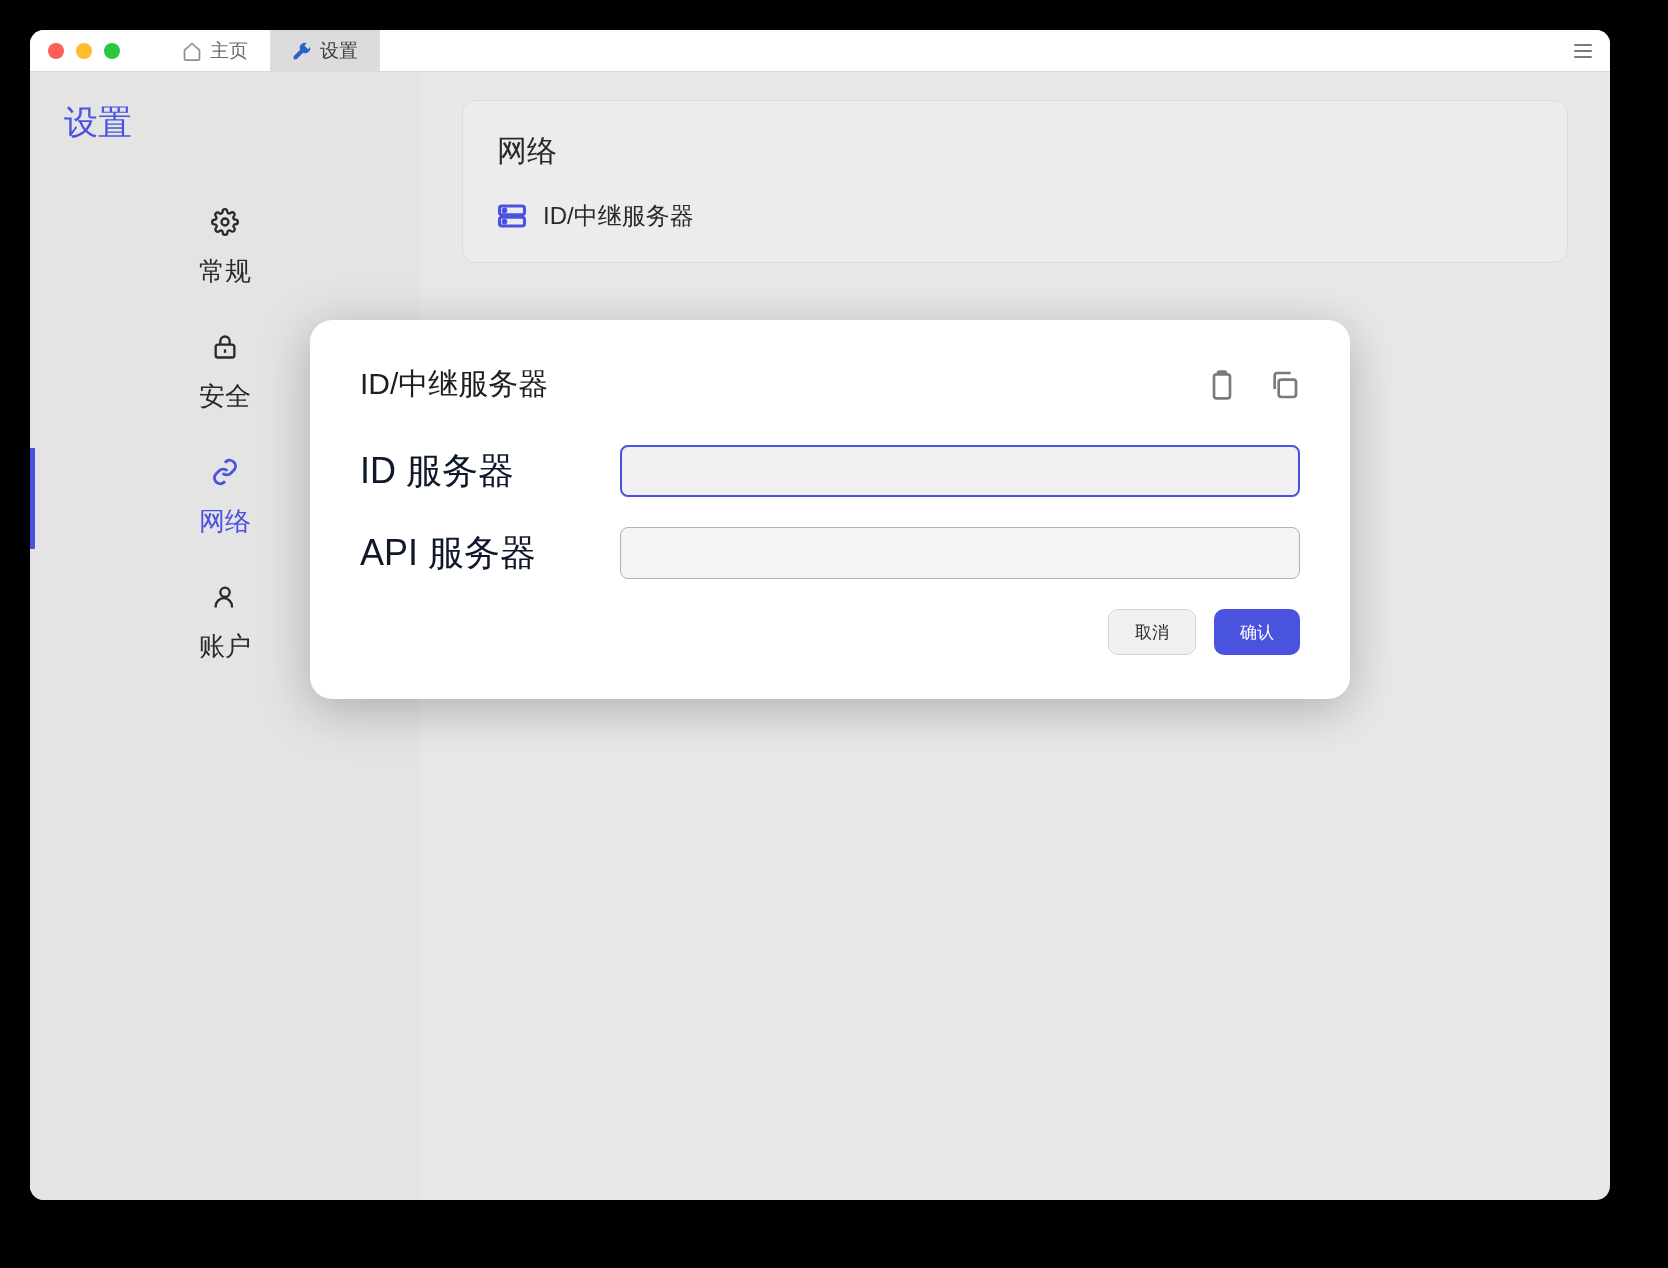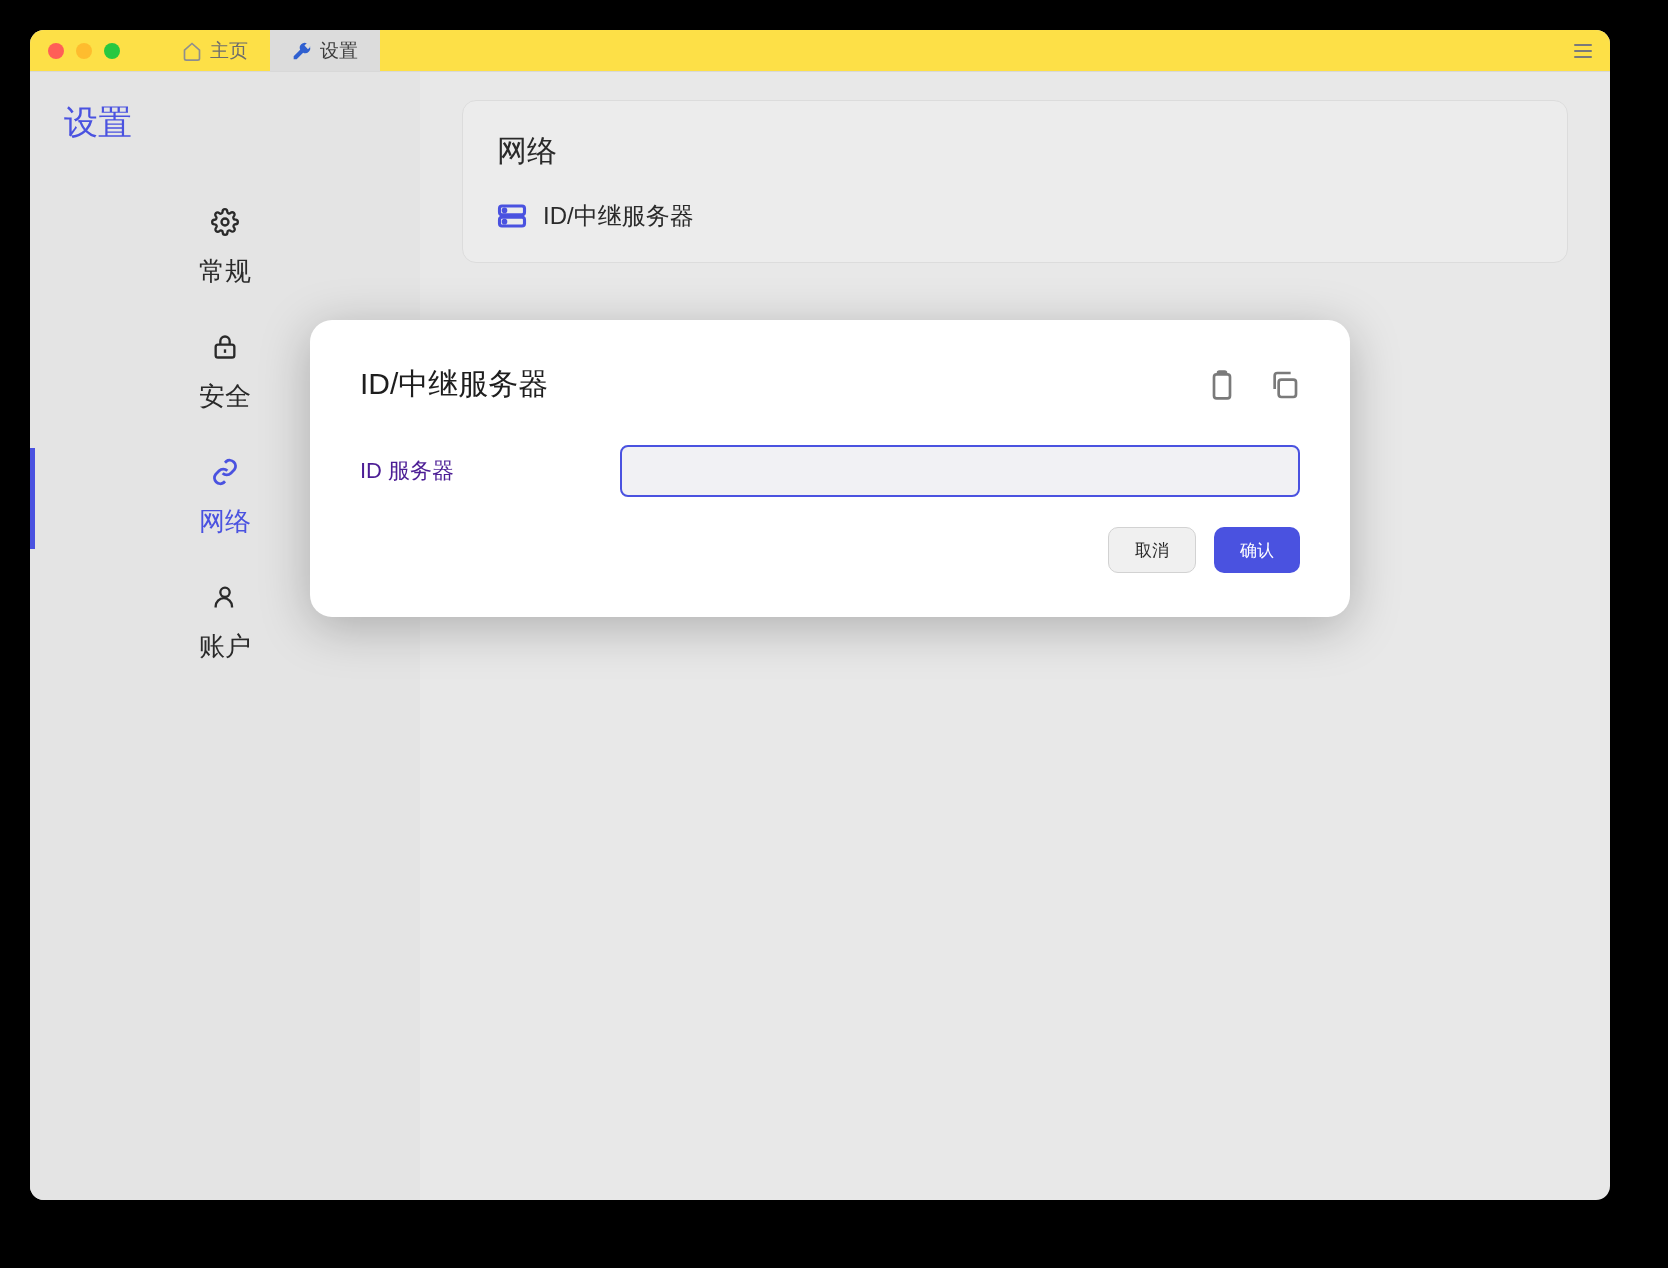--- a/index.html
+++ b/index.html
@@ -14,21 +14,21 @@
       width: 1580px;
       height: 1170px;
       background: #e8e8e8;
       border-radius: 14px;
       overflow: hidden;
       box-shadow: 0 20px 60px rgba(0,0,0,0.5);
       position: relative;
     }
     .titlebar {
       height: 42px;
-      background: #fde047;
+      background: #ffffff;
       display: flex;
       align-items: center;
       padding: 0 18px;
       border-bottom: 1px solid #d8d8d8;
       position: relative;
     }
     .traffic-lights { display: flex; gap: 12px; }
     .tl { width: 16px; height: 16px; border-radius: 50%; }
     .tl.close-btn { background: #ff5f57; }
     .tl.min-btn { background: #febc2e; }
@@ -84,21 +84,21 @@
       background: #fff;
       border-radius: 22px;
       box-shadow: 0 10px 50px rgba(0,0,0,0.25);
       padding: 44px 50px;
     }
     .dialog-header { display: flex; align-items: center; justify-content: space-between; margin-bottom: 40px; }
     .dialog-title { font-size: 30px; color: #1e1e1e; }
     .dialog-icons { display: flex; gap: 30px; }
     .dialog-icons svg { width: 32px; height: 32px; color: #7a7a7a; cursor: pointer; }
     .form-row { display: flex; align-items: center; margin-bottom: 30px; }
-    .form-label { width: 260px; font-size: 22px; color: #4c1d95; }
+    .form-label { width: 260px; font-size: 36px; color: #0f172a; }
     .form-input {
       flex: 1; height: 52px; border: 1px solid #aeb4ba; border-radius: 8px;
       background: #f4f4f4; padding: 0 14px; font-size: 22px; outline: none;
     }
     .form-input.focused { border: 2px solid #4a52e0; background: #f1f1f4; }
     .dialog-footer { display: flex; justify-content: flex-end; gap: 18px; margin-top: 30px; }
     .btn {
       height: 46px; padding: 0 26px; border-radius: 10px; font-size: 17px;
       border: none; cursor: pointer;
     }
@@ -206,20 +206,24 @@
             <rect x="8" y="8" width="13" height="13" rx="2"></rect>
             <path d="M5 15V5a2 2 0 0 1 2-2h10"></path>
           </svg>
       </div>
     </div>
 
     <div class="form-row">
       <div class="form-label">ID 服务器</div>
       <input class="form-input focused" value="" style="">
     </div>
+    <div class="form-row">
+      <div class="form-label">API 服务器</div>
+      <input class="form-input" value="" style="">
+    </div>
 
     <div class="dialog-footer">
       <button class="btn btn-secondary">取消</button>
       <button class="btn btn-primary">确认</button>
     </div>
   </div>
 
 </div>
 
 </body></html>

